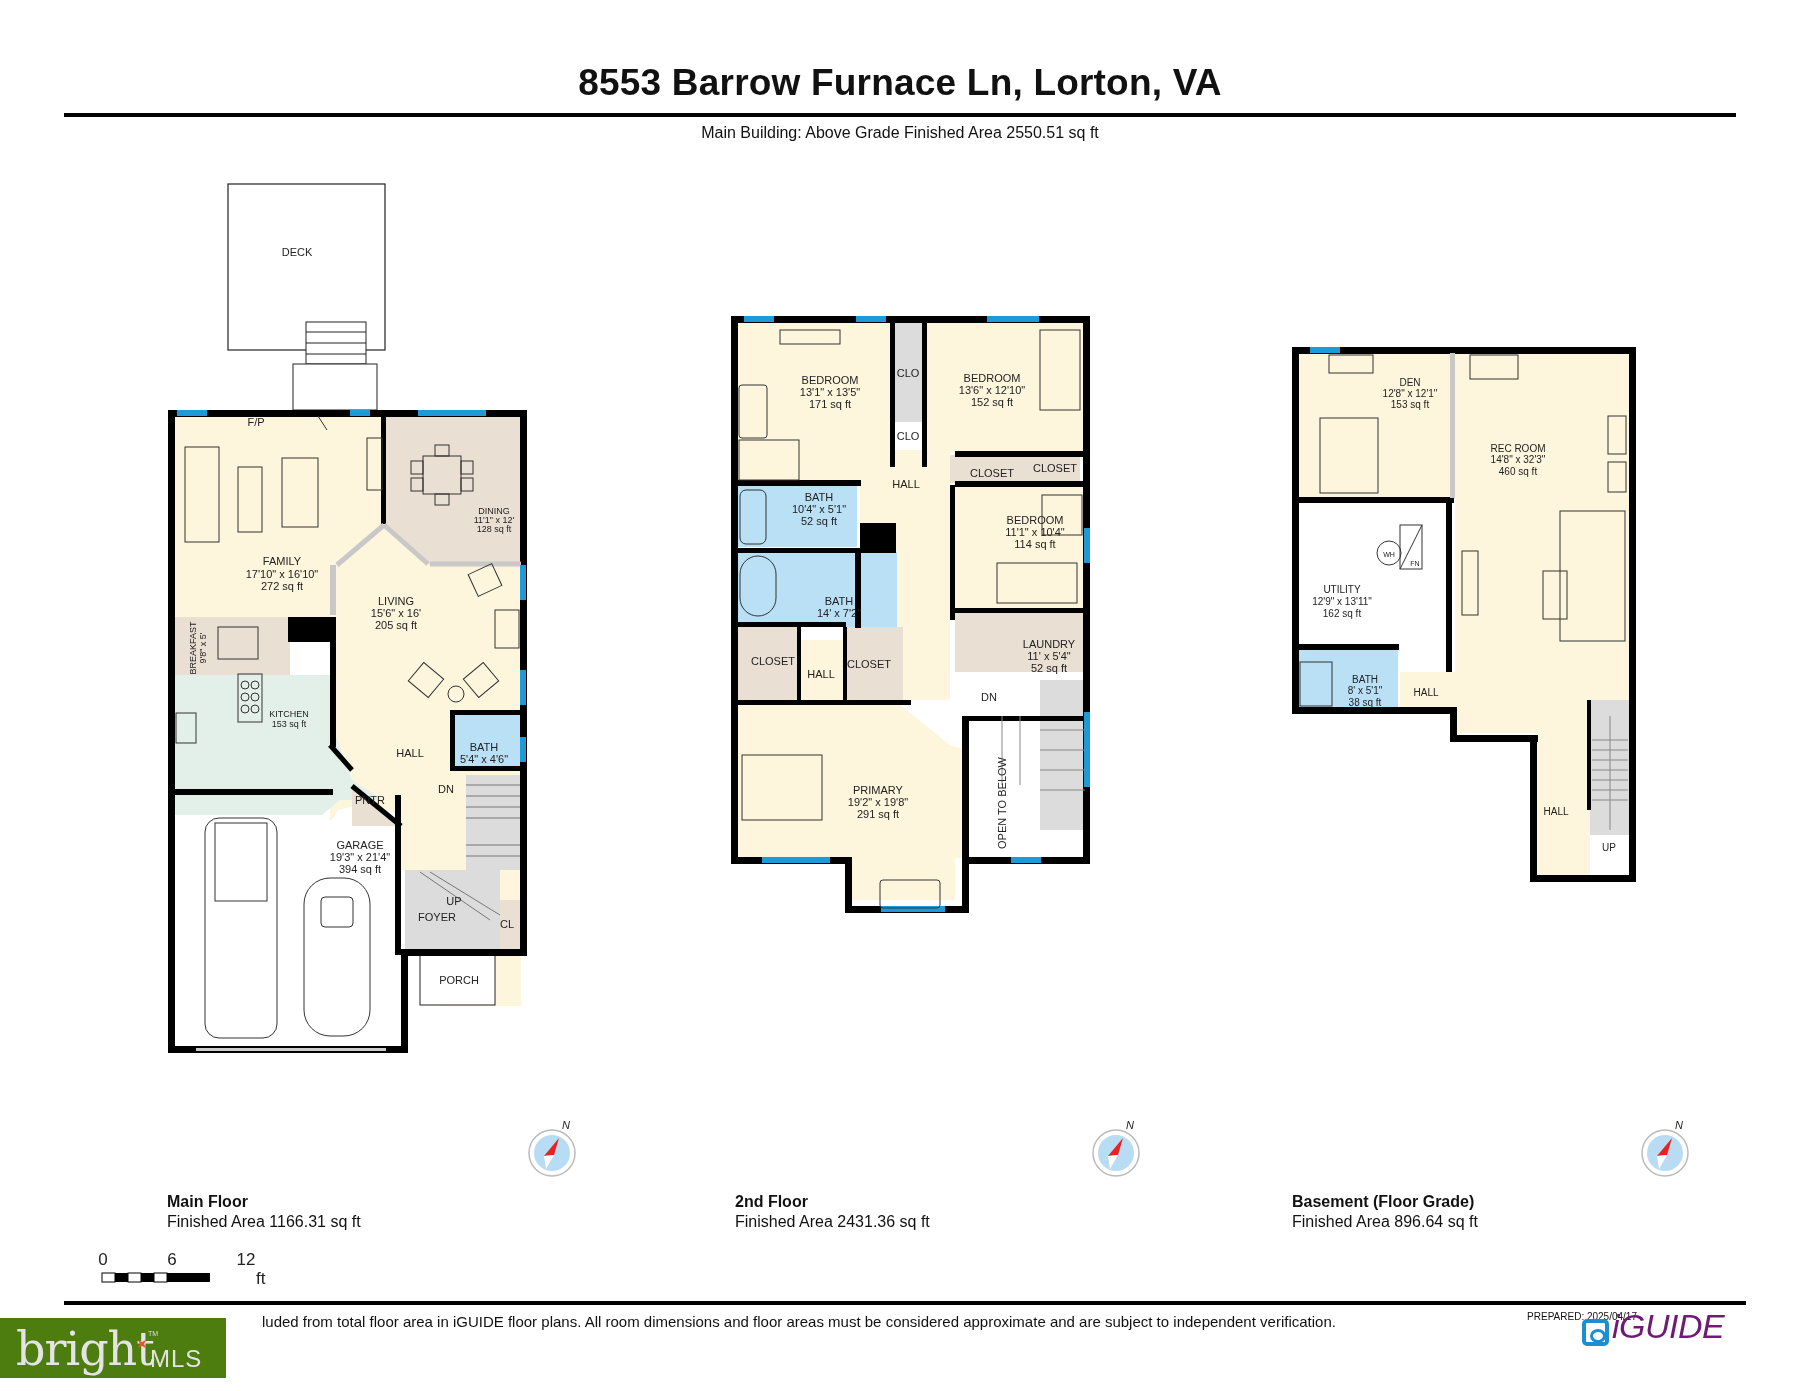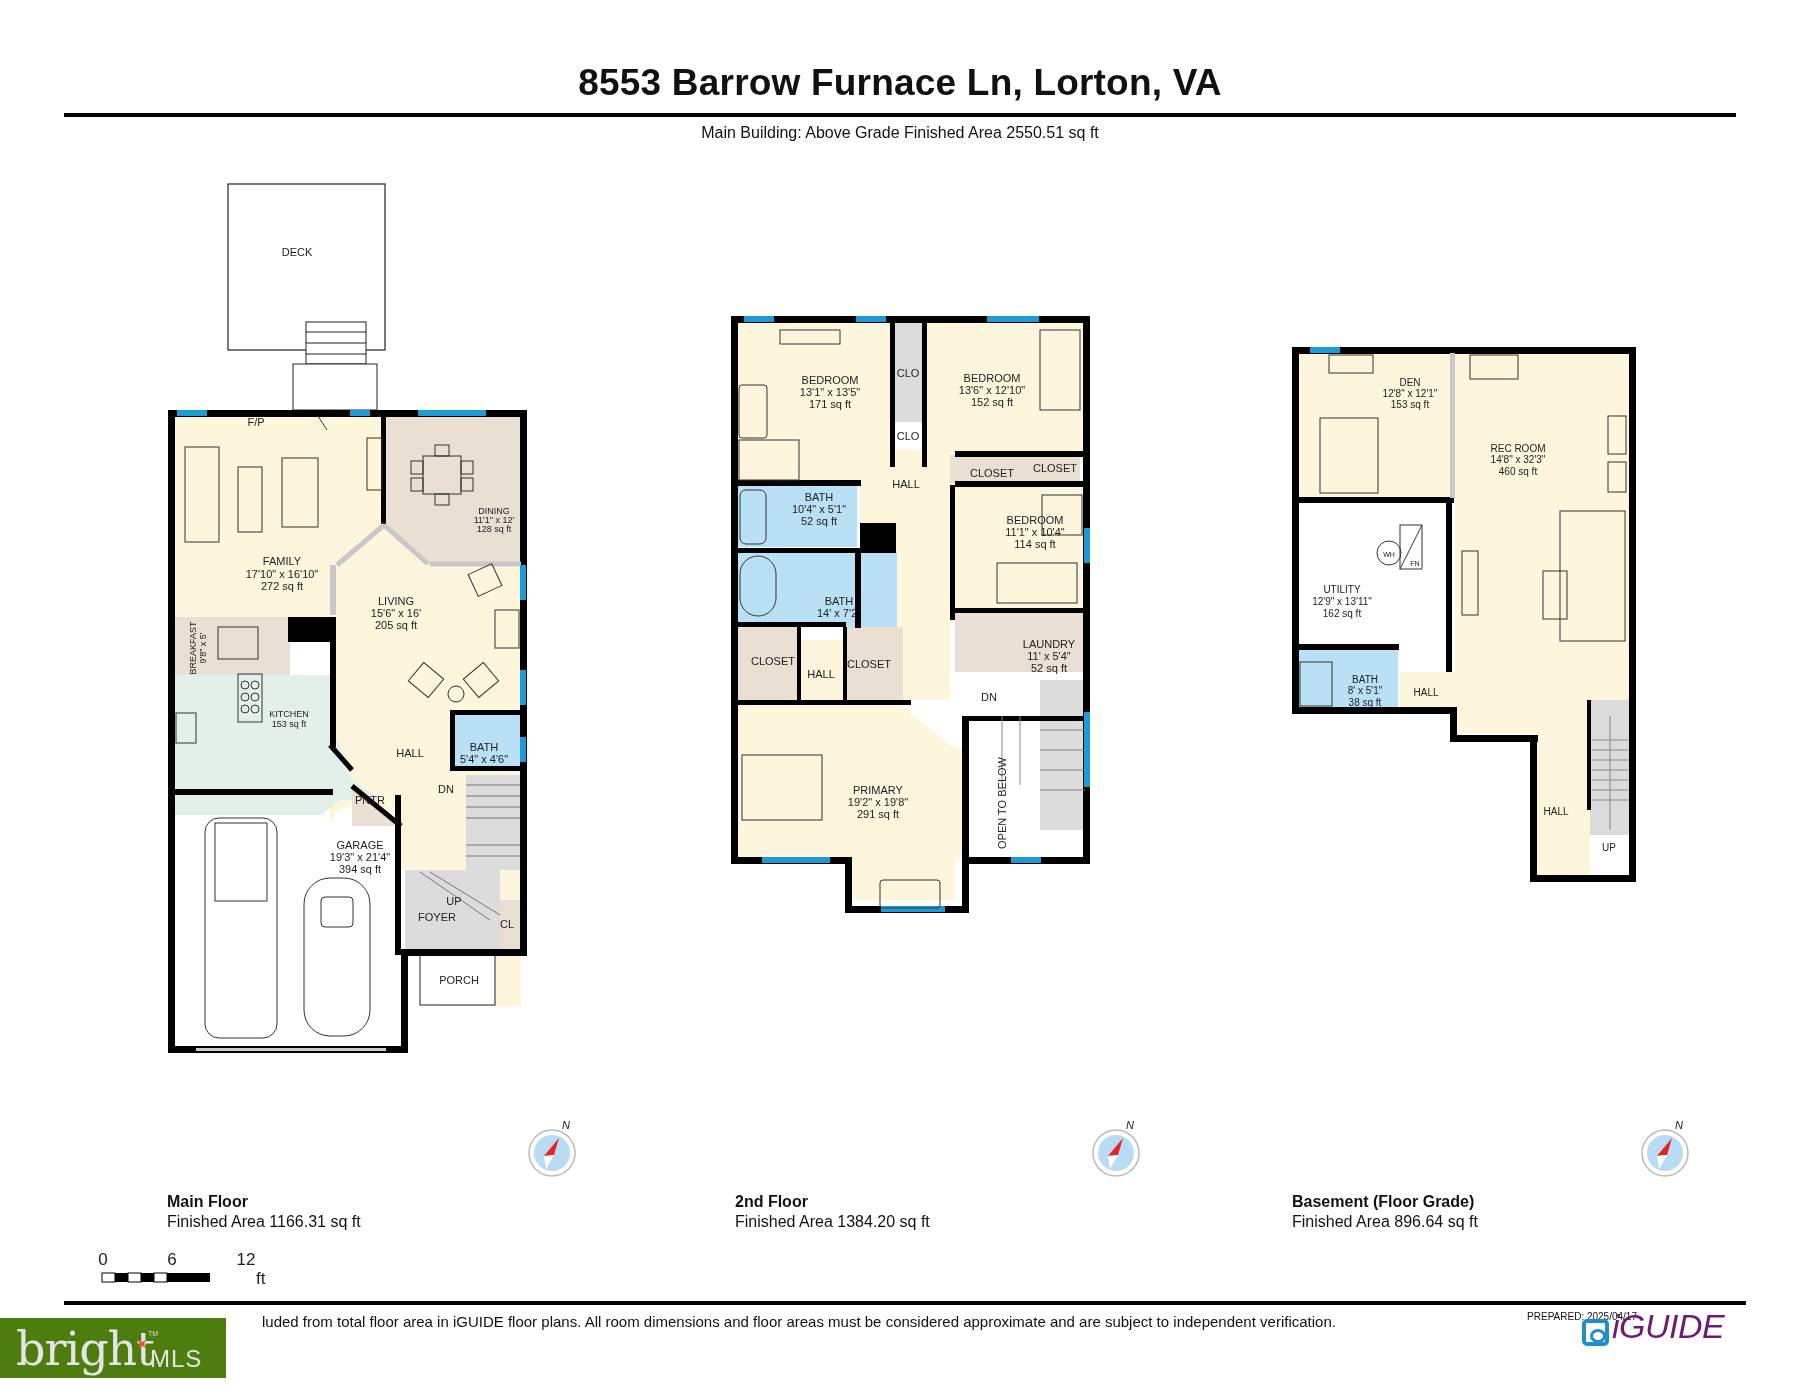--- a/index.html
+++ b/index.html
@@ -379,21 +379,21 @@
     <text x="256" y="1284" style="font-size:17px">ft</text>
   </g>
 </svg>
 
 <div class="abs floor-label" style="left:167px;top:1193px;">
   <div class="name">Main Floor</div>
   <div class="area">Finished Area 1166.31 sq ft</div>
 </div>
 <div class="abs floor-label" style="left:735px;top:1193px;">
   <div class="name">2nd Floor</div>
-  <div class="area">Finished Area 1384.20 sq ft</div>
+  <div class="area">Finished Area 2431.36 sq ft</div>
 </div>
 <div class="abs floor-label" style="left:1292px;top:1193px;">
   <div class="name">Basement (Floor Grade)</div>
   <div class="area">Finished Area 896.64 sq ft</div>
 </div>
 
 <div class="abs prepared">PREPARED: 2025/04/17</div>
 <div class="abs rule" style="left:64px;top:1301px;width:1682px;"></div>
 <div class="abs disclaimer" style="left:262px;">luded from total floor area in iGUIDE floor plans. All room dimensions and floor areas must be considered approximate and are subject to independent verification.</div>
 

